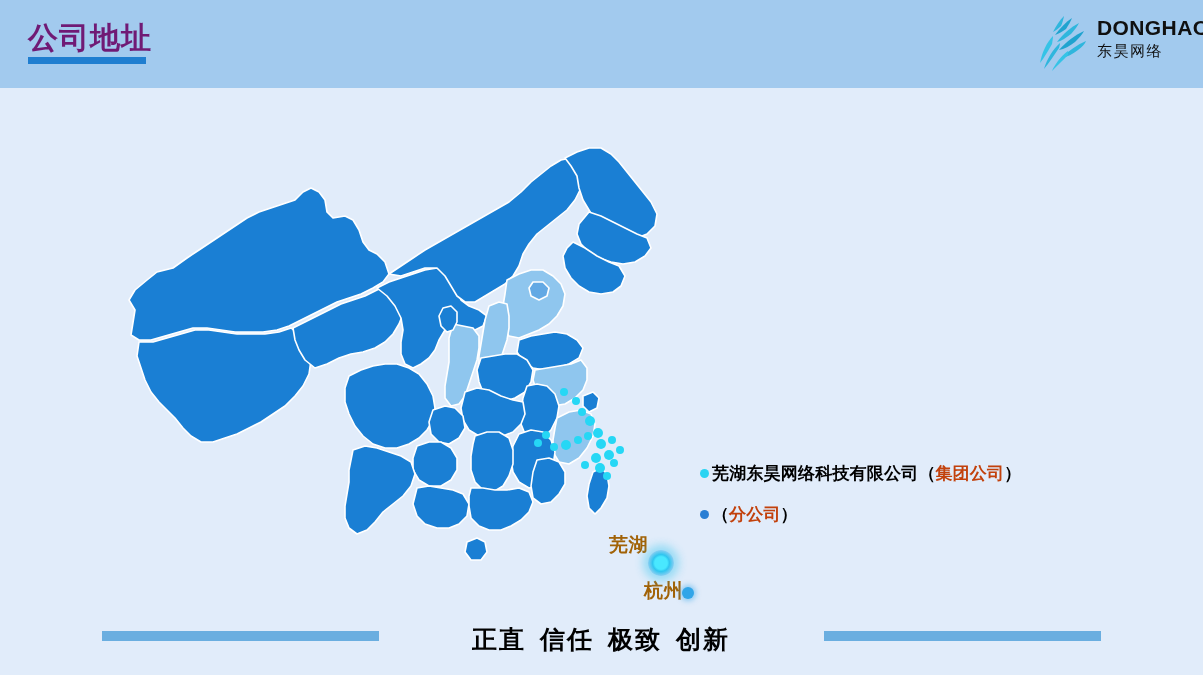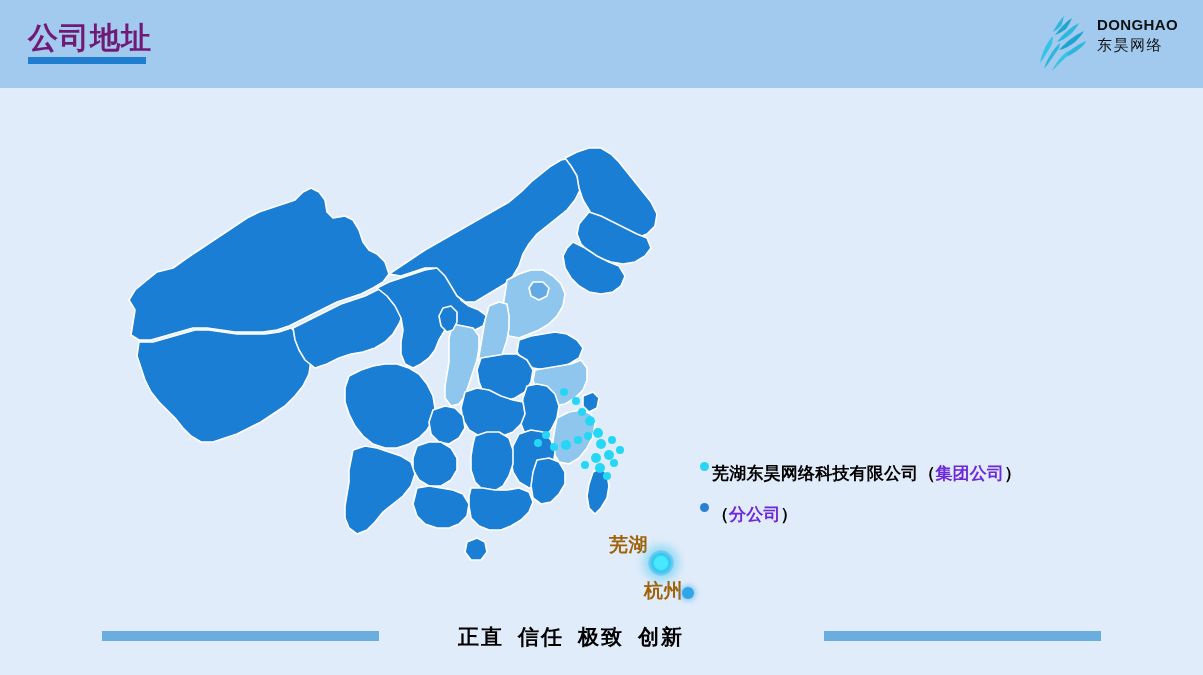--- a/index.html
+++ b/index.html
@@ -58,21 +58,21 @@
     height: 62px;
   }
   #logo-text-wrap {
     position: absolute;
     left: 72px;
     top: 9px;
     width: 96px;
     text-align: left;
   }
   #logo-name {
-    font-size: 15px;
+    font-size: 21px;
     font-weight: bold;
     color: #101010;
     letter-spacing: 0.4px;
     line-height: 1;
   }
   #logo-subname {
     margin-top: 5px;
     font-size: 15px;
     color: #101010;
     letter-spacing: 1.5px;
@@ -136,42 +136,42 @@
 
   
   #legend {
     position: absolute;
     left: 700px;
     top: 462px;
     width: 430px;
   }
   .legend-row {
     display: flex;
-    align-items: flex-start;
+    align-items: center;
     height: 22px;
     margin-bottom: 19px;
     white-space: nowrap;
   }
   .legend-bullet {
     width: 9px;
     height: 9px;
     border-radius: 50%;
     margin-right: 3px;
     flex: 0 0 auto;
   }
   .legend-main {
     font-size: 17px;
     font-weight: bold;
     color: #000000;
     letter-spacing: 0.2px;
   }
   .legend-tag {
     font-size: 17px;
     font-weight: bold;
-    color: #6d28d9;
+    color: #c2410c;
     letter-spacing: 0.2px;
   }
   .paren {
     font-size: 17px;
     font-weight: bold;
     color: #000000;
   }
 
   
   #footer-bar-left {
@@ -185,23 +185,23 @@
   #footer-bar-right {
     position: absolute;
     left: 824px;
     top: 631px;
     width: 277px;
     height: 10px;
     background: #6aaee0;
   }
   #footer-slogan {
     position: absolute;
-    left: 458px;
+    left: 472px;
     top: 623px;
-    font-size: 21px;
+    font-size: 25px;
     font-weight: bold;
     color: #000000;
     letter-spacing: 2px;
     white-space: nowrap;
   }
   #footer-slogan span { margin-right: 14px; }
   #footer-slogan span:last-child { margin-right: 0; }
 </style>
 </head>
 <body>

